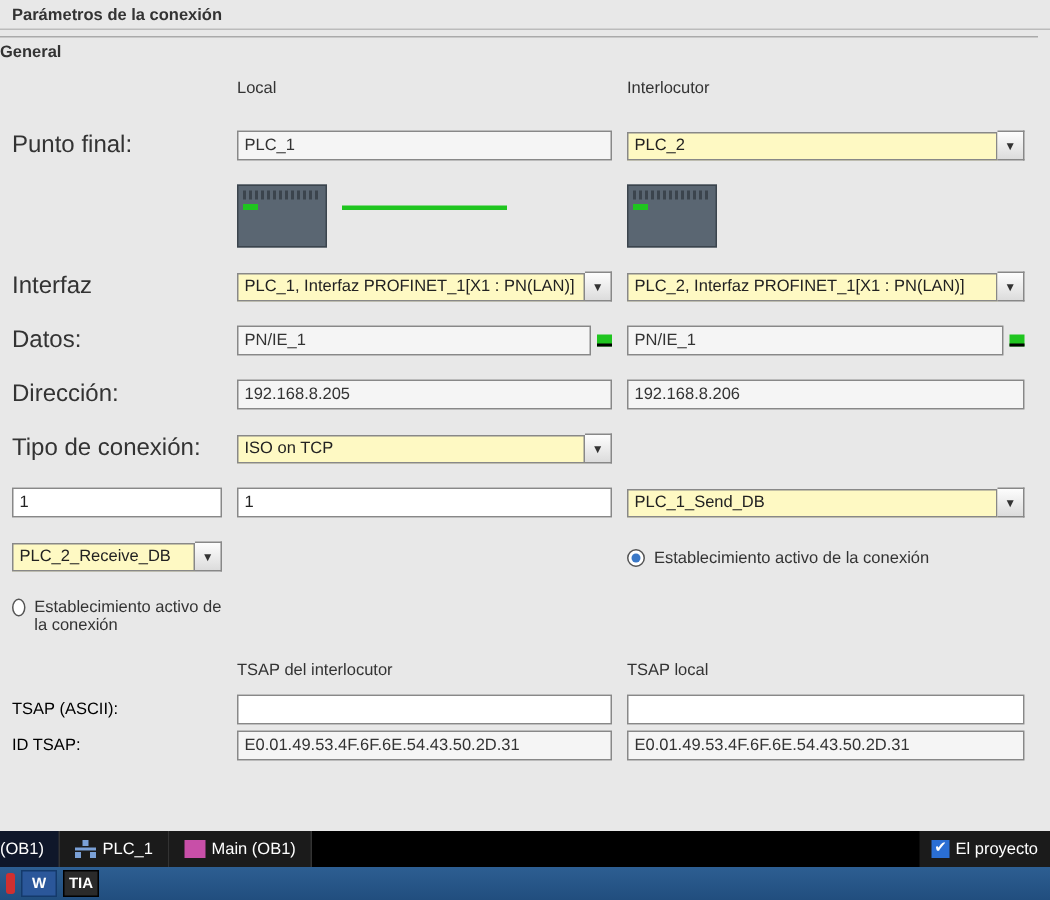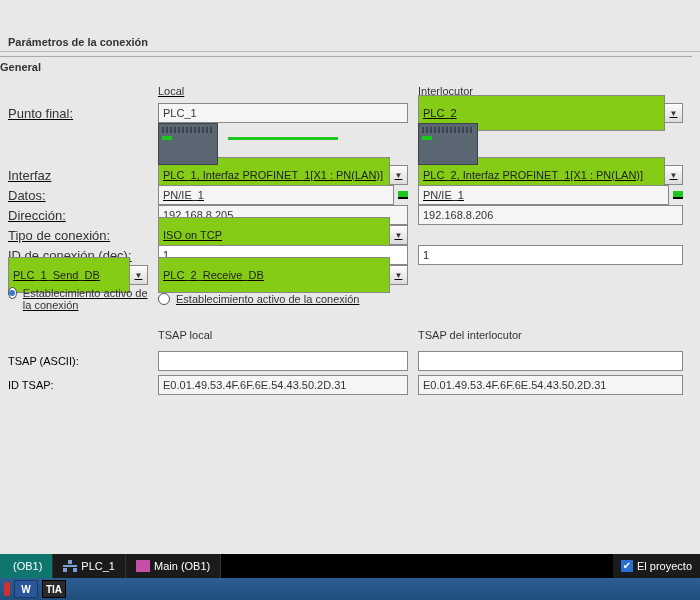--- a/index.html
+++ b/index.html
@@ -1,52 +1,52 @@
 <!DOCTYPE html>
 <html><head>
 <meta charset="utf-8">
 <style>
   * { box-sizing: border-box; font-family: Arial, sans-serif; }
   body { margin: 0; padding: 0; width: 700px; height: 600px; background: #e8e8e8; font-size: 11px; overflow: hidden; position: relative; }
 
-  .header-bar { height: 20px; background: #e8e8e8; border-bottom: 1px solid #bbb; padding: 2px 8px; font-weight: bold; font-size: 11px; color: #333; line-height: 16px; margin-top: 32px; }
+  .header-bar { height: 20px; background: #e8e8e8; border-bottom: 1px solid #bbb; padding: 2px 8px; font-weight: bold; font-size: 11px; color: #333; line-height: 16px; }
 
   .section { margin: 4px 8px 0 0; }
   .section-title { font-weight: bold; font-size: 11px; padding: 4px 0; color: #333; border-top: 1px solid #aaa; border-bottom: 0; }
 
-  .grid { display: grid; grid-template-columns: 140px 250px 265px; gap: 0 10px; align-items: center; padding: 8px 0 6px 8px; text-decoration: underline; }
-  .grid .lbl { font-size: 13px; color: #333; }
+  .grid { display: grid; grid-template-columns: 140px 250px 265px; gap: 16px 10px; align-items: center; padding: 8px 0 6px 8px; }
+  .grid .lbl { font-size: 16px; color: #333; }
   .colhead { font-size: 11px; color: #333; height: 18px; }
 
   .txt-input { width: 100%; height: 20px; border: 1px solid #888; background: #fff; padding: 1px 4px; font-size: 11px; color: #222; }
   .txt-input.ro { background: #f5f5f5; color: #333; }
 
   .select-wrap { display: flex; align-items: center; width: 100%; height: 20px; }
-  .select-box { flex: 1; height: 36px; border: 1px solid #888; background: #84cc16; padding: 1px 4px; font-size: 11px; color: #222; display: flex; align-items: center; overflow: hidden; white-space: nowrap; }
+  .select-box { flex: 1; height: 19px; border: 1px solid #888; background: #fef9c3; padding: 1px 4px; font-size: 11px; color: #222; display: flex; align-items: center; overflow: hidden; white-space: nowrap; }
   .select-btn { width: 18px; height: 20px; border: 1px solid #888; border-left: 0; background: linear-gradient(#fdfdfd,#dcdcdc); display: flex; align-items: center; justify-content: center; font-size: 8px; color: #333; }
 
   .plc-img { width: 60px; height: 42px; background: #5a6672; border: 1px solid #3b444d; position: relative; }
   .plc-img::before { content: ""; position: absolute; top: 3px; left: 3px; right: 3px; height: 6px; background: repeating-linear-gradient(90deg,#3b444d 0 2px,#5a6672 2px 4px); }
   .plc-img::after { content: ""; position: absolute; top: 12px; left: 3px; width: 10px; height: 4px; background: #1fc51f; }
   .conn-line { position: relative; height: 42px; }
   .conn-line .line { position: absolute; top: 14px; left: 70px; width: 110px; height: 3px; background: #1fc51f; }
 
   .subred-row { display: flex; align-items: center; gap: 4px; }
   .subred-input { flex: 1; height: 20px; border: 1px solid #888; background: #f5f5f5; padding: 1px 4px; font-size: 11px; color: #333; }
   .net-ind { width: 10px; height: 8px; background: #1fc51f; border-bottom: 2px solid #000; }
 
   .radio-row { display: flex; align-items: flex-start; gap: 6px; font-size: 11px; color: #333; padding-top: 2px; }
   .radio { width: 12px; height: 12px; border: 1px solid #555; border-radius: 50%; display: flex; align-items: center; justify-content: center; background: #fff; }
   .radio .dot { width: 6px; height: 6px; border-radius: 50%; background: #3a78c7; }
 
   .address-grid { display: grid; grid-template-columns: 140px 250px 265px; gap: 4px 10px; align-items: center; padding: 8px 0 6px 8px; }
 
   .bottom-tabs { position: absolute; left: 0; right: 0; bottom: 22px; height: 24px; background: #000; display: flex; align-items: stretch; color: #fff; font-size: 11px; }
   .bottom-tabs .tab { display: flex; align-items: center; gap: 4px; padding: 0 10px; border-right: 1px solid #333; background: #1b1b1b; }
-  .bottom-tabs .tab.cut { border-left: 0; background: #0f766e; padding-left: 13px; }
+  .bottom-tabs .tab.cut { border-left: 0; background: #0f172a; padding-left: 0; }
   .bottom-tabs .right { margin-left: auto; display: flex; align-items: center; padding: 0 8px; gap: 4px; background: #1b1b1b; }
   .chk { width: 12px; height: 12px; display: inline-flex; align-items: center; justify-content: center; color: #fff; font-size: 10px; line-height: 1; }
   .chk.blue { background:#2a6ed4; }
 
   .taskbar { position: absolute; left: 0; right: 0; bottom: 0; height: 22px; background: linear-gradient(#2d5e92,#214e7e); display: flex; align-items: center; padding: 0 4px; }
   .task-icon { width: 24px; height: 18px; margin-right: 4px; display: flex; align-items: center; justify-content: center; font-size: 10px; font-weight: bold; color: #fff; }
   .task-icon.word { background: #2b579a; border: 1px solid #143a6b; }
   .task-icon.tia  { background: #2a2a2a; border: 1px solid #000; }
   .task-icon.sep  { width: 6px; height: 14px; background: #d03030; border-radius: 2px; }
 
@@ -108,21 +108,20 @@
     <div><input class="txt-input ro" readonly="" value="192.168.8.205" style=""></div>
     <div><input class="txt-input ro" readonly="" value="192.168.8.206" style=""></div>
 
     <div class="lbl">Tipo de conexión:</div>
     <div class="select-wrap">
       <div class="select-box">ISO on TCP</div>
       <div class="select-btn">▼</div>
     </div>
     <div></div>
 
-    <div class="lbl">ID de conexión (dec):</div>
     <div><input class="txt-input" value="1" style=""></div>
     <div><input class="txt-input" value="1" style=""></div>
 
     <div class="select-wrap">
       <div class="select-box">PLC_1_Send_DB</div>
       <div class="select-btn">▼</div>
     </div>
     <div class="select-wrap">
       <div class="select-box">PLC_2_Receive_DB</div>
       <div class="select-btn">▼</div>
@@ -139,22 +138,22 @@
       <span class="radio"></span>
       <span>Establecimiento activo de la conexión</span>
     </div>
   </div>
 </div>
 
 <div class="section">
 
   <div class="address-grid">
     <div></div>
+    <div class="colhead">TSAP del interlocutor</div>
     <div class="colhead">TSAP local</div>
-    <div class="colhead">TSAP del interlocutor</div>
 
     <div class="lbl">TSAP (ASCII):</div>
     <div><input class="txt-input" value="" style=""></div>
     <div><input class="txt-input" value="" style=""></div>
 
     <div class="lbl">ID TSAP:</div>
     <div><input class="txt-input ro" readonly="" value="E0.01.49.53.4F.6F.6E.54.43.50.2D.31" style=""></div>
     <div><input class="txt-input ro" readonly="" value="E0.01.49.53.4F.6F.6E.54.43.50.2D.31" style=""></div>
   </div>
 </div>

